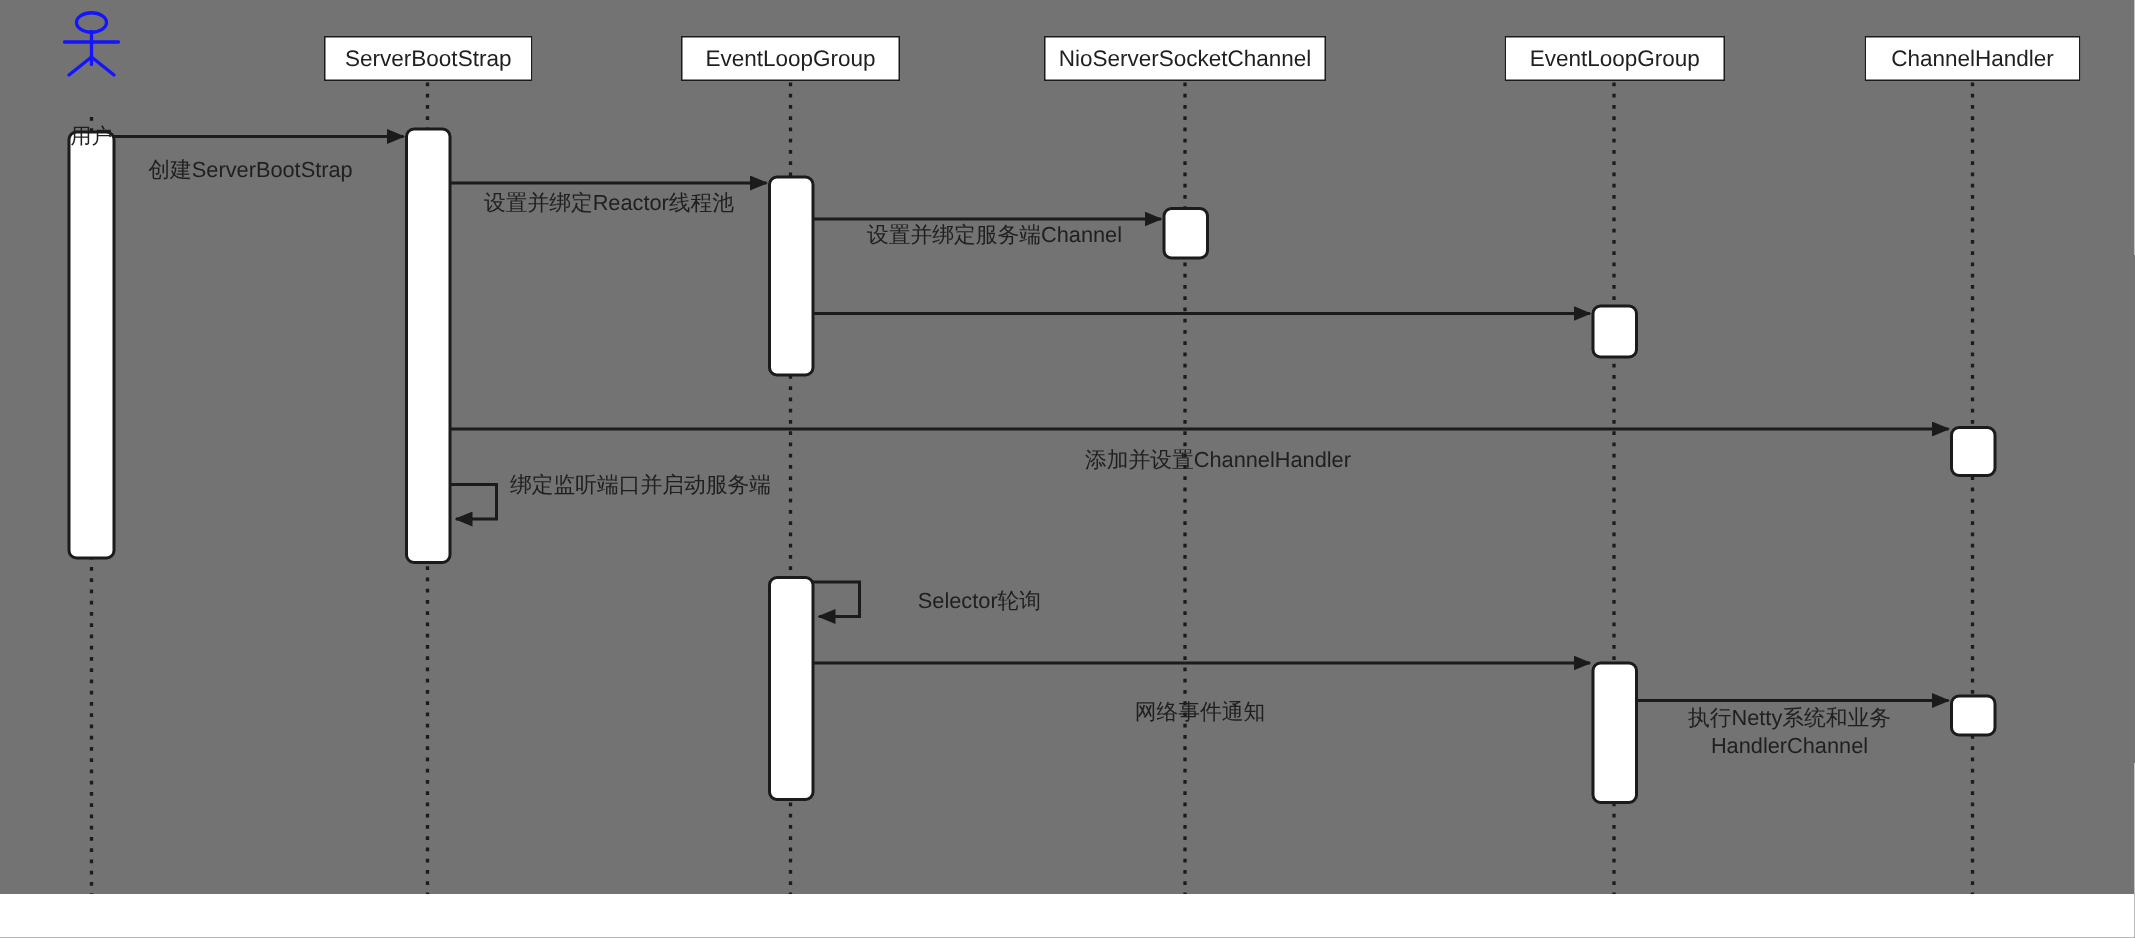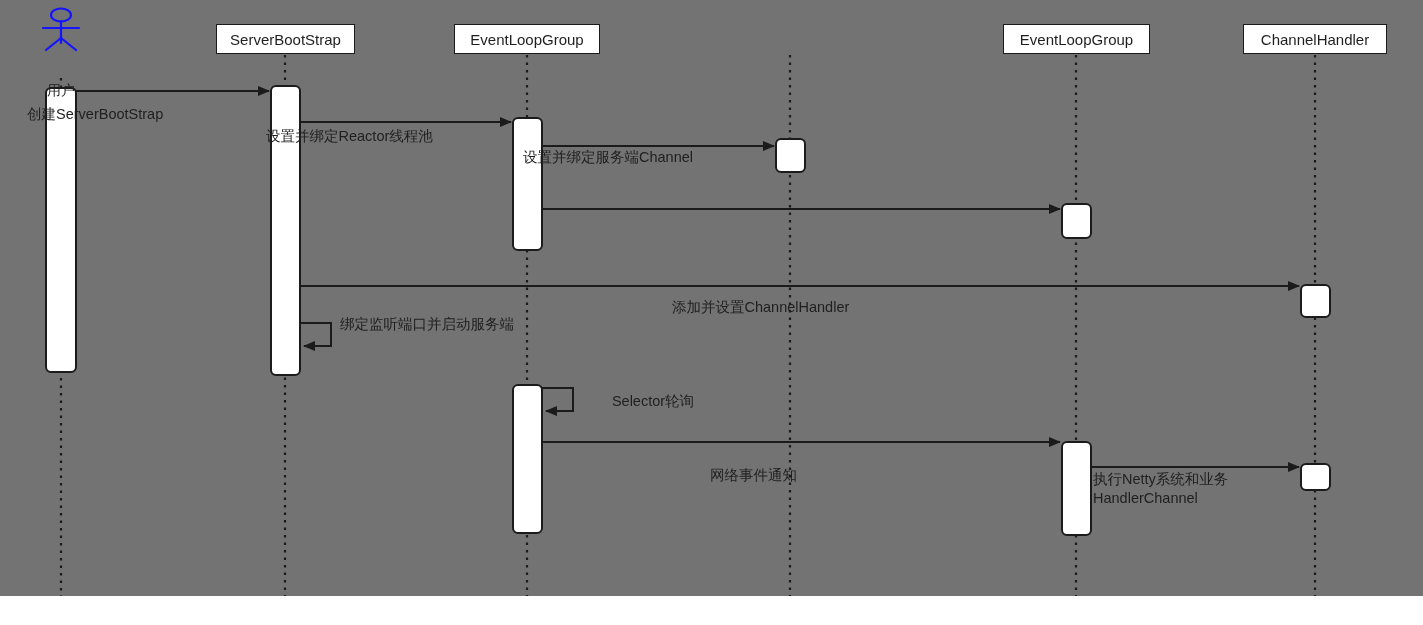--- a/index.html
+++ b/index.html
@@ -24,20 +24,21 @@
     font-size:14px;
     color:#1f1f1f;
     text-align:center;
     white-space:nowrap;
   }
   .msg-label{
     position:absolute;
     font-size:14.5px;
     color:#1f1f1f;
     white-space:nowrap;
+    text-align:center;
     line-height:19px;
   }
   .msg-label.two-line{white-space:pre;}
 </style>
 </head>
 <body>
 
 <div id="canvas">
   <svg id="svgroot" xmlns="http://www.w3.org/2000/svg" viewBox="0 0 1423 625">
     <defs>
@@ -89,20 +90,23 @@
       <path d="M542,388 L573,388 L573,411 L546,411" marker-end="url(#arrow)"></path>
     </g>
   </svg>
 
   <div class="lifeline-box" style="left:216px;top:24px;width:139px;">
     <span>ServerBootStrap</span>
   </div>
   <div class="lifeline-box" style="left:454px;top:24px;width:146px;">
     <span>EventLoopGroup</span>
   </div>
+  <div class="lifeline-box" style="left:696px;top:24px;width:188px;">
+    <span>NioServerSocketChannel</span>
+  </div>
   <div class="lifeline-box" style="left:1003px;top:24px;width:147px;">
     <span>EventLoopGroup</span>
   </div>
   <div class="lifeline-box" style="left:1243px;top:24px;width:144px;">
     <span>ChannelHandler</span>
   </div>
 
   <div class="actor-label" style="left:28px;top:54px;width:66px;margin-top:28px;">用户</div>
 
   <div class="msg-label" style="left:27px;top:105px;width:280px;">创建ServerBootStrap</div>

